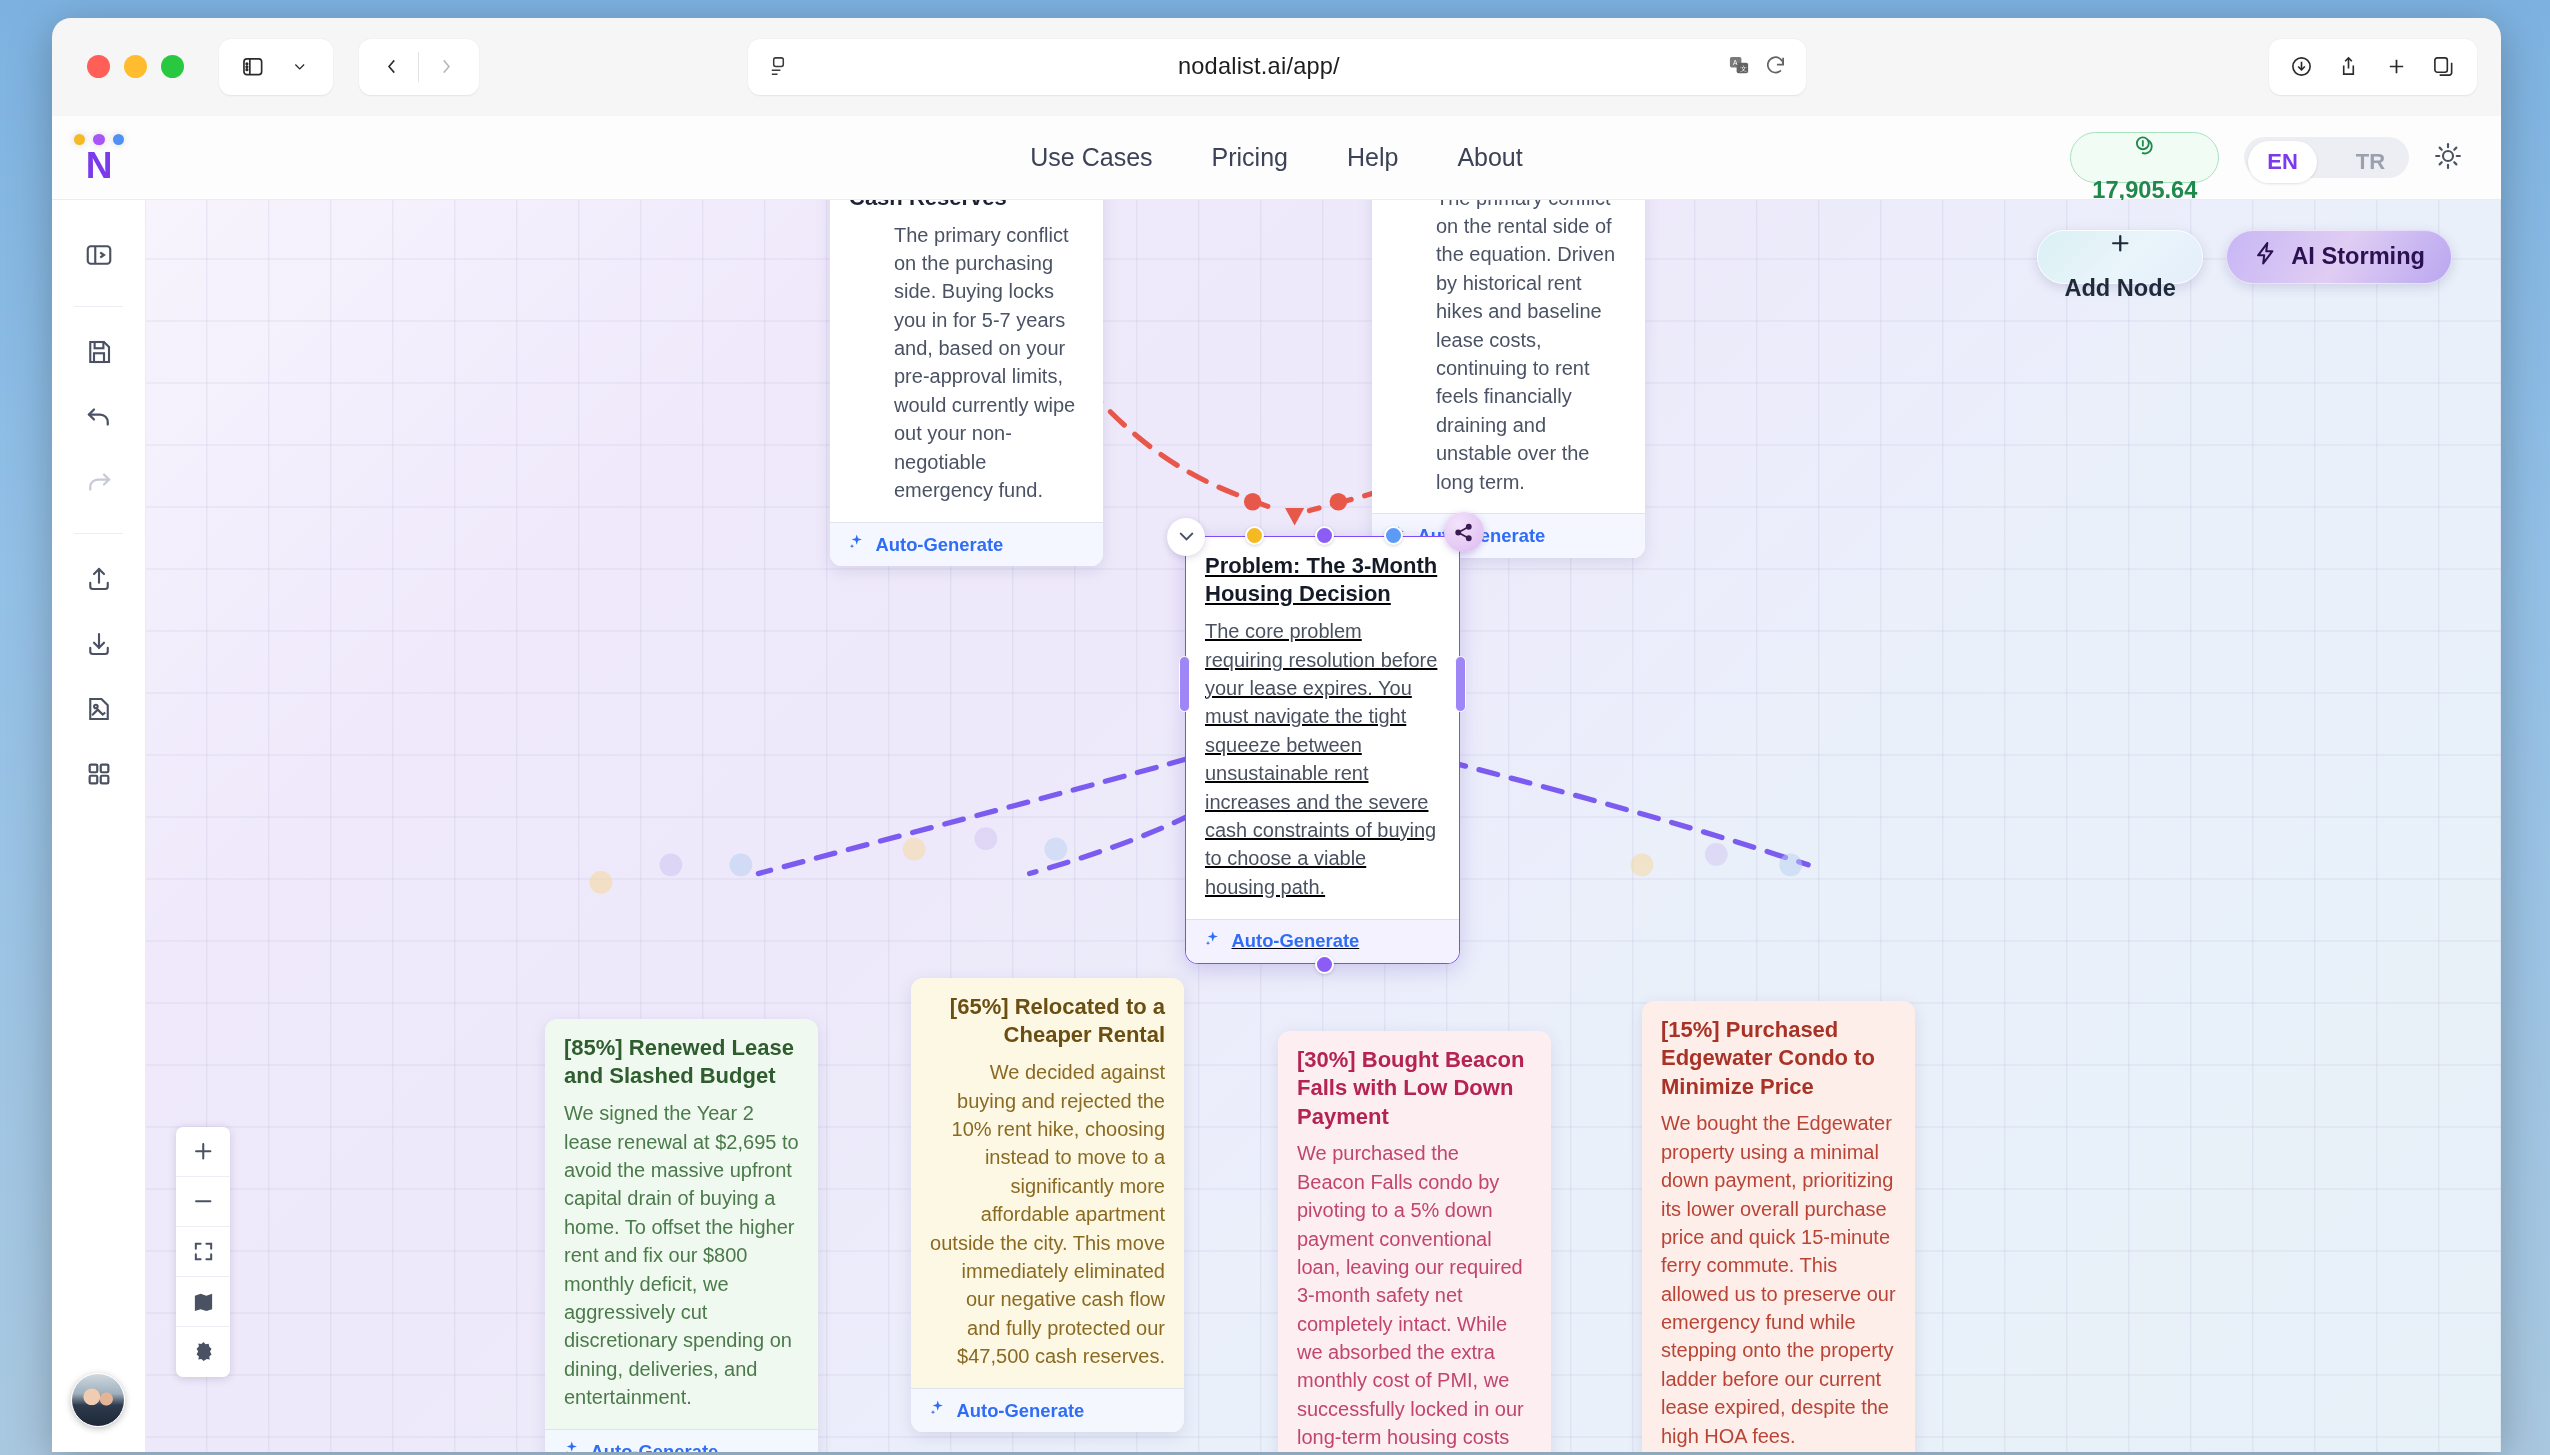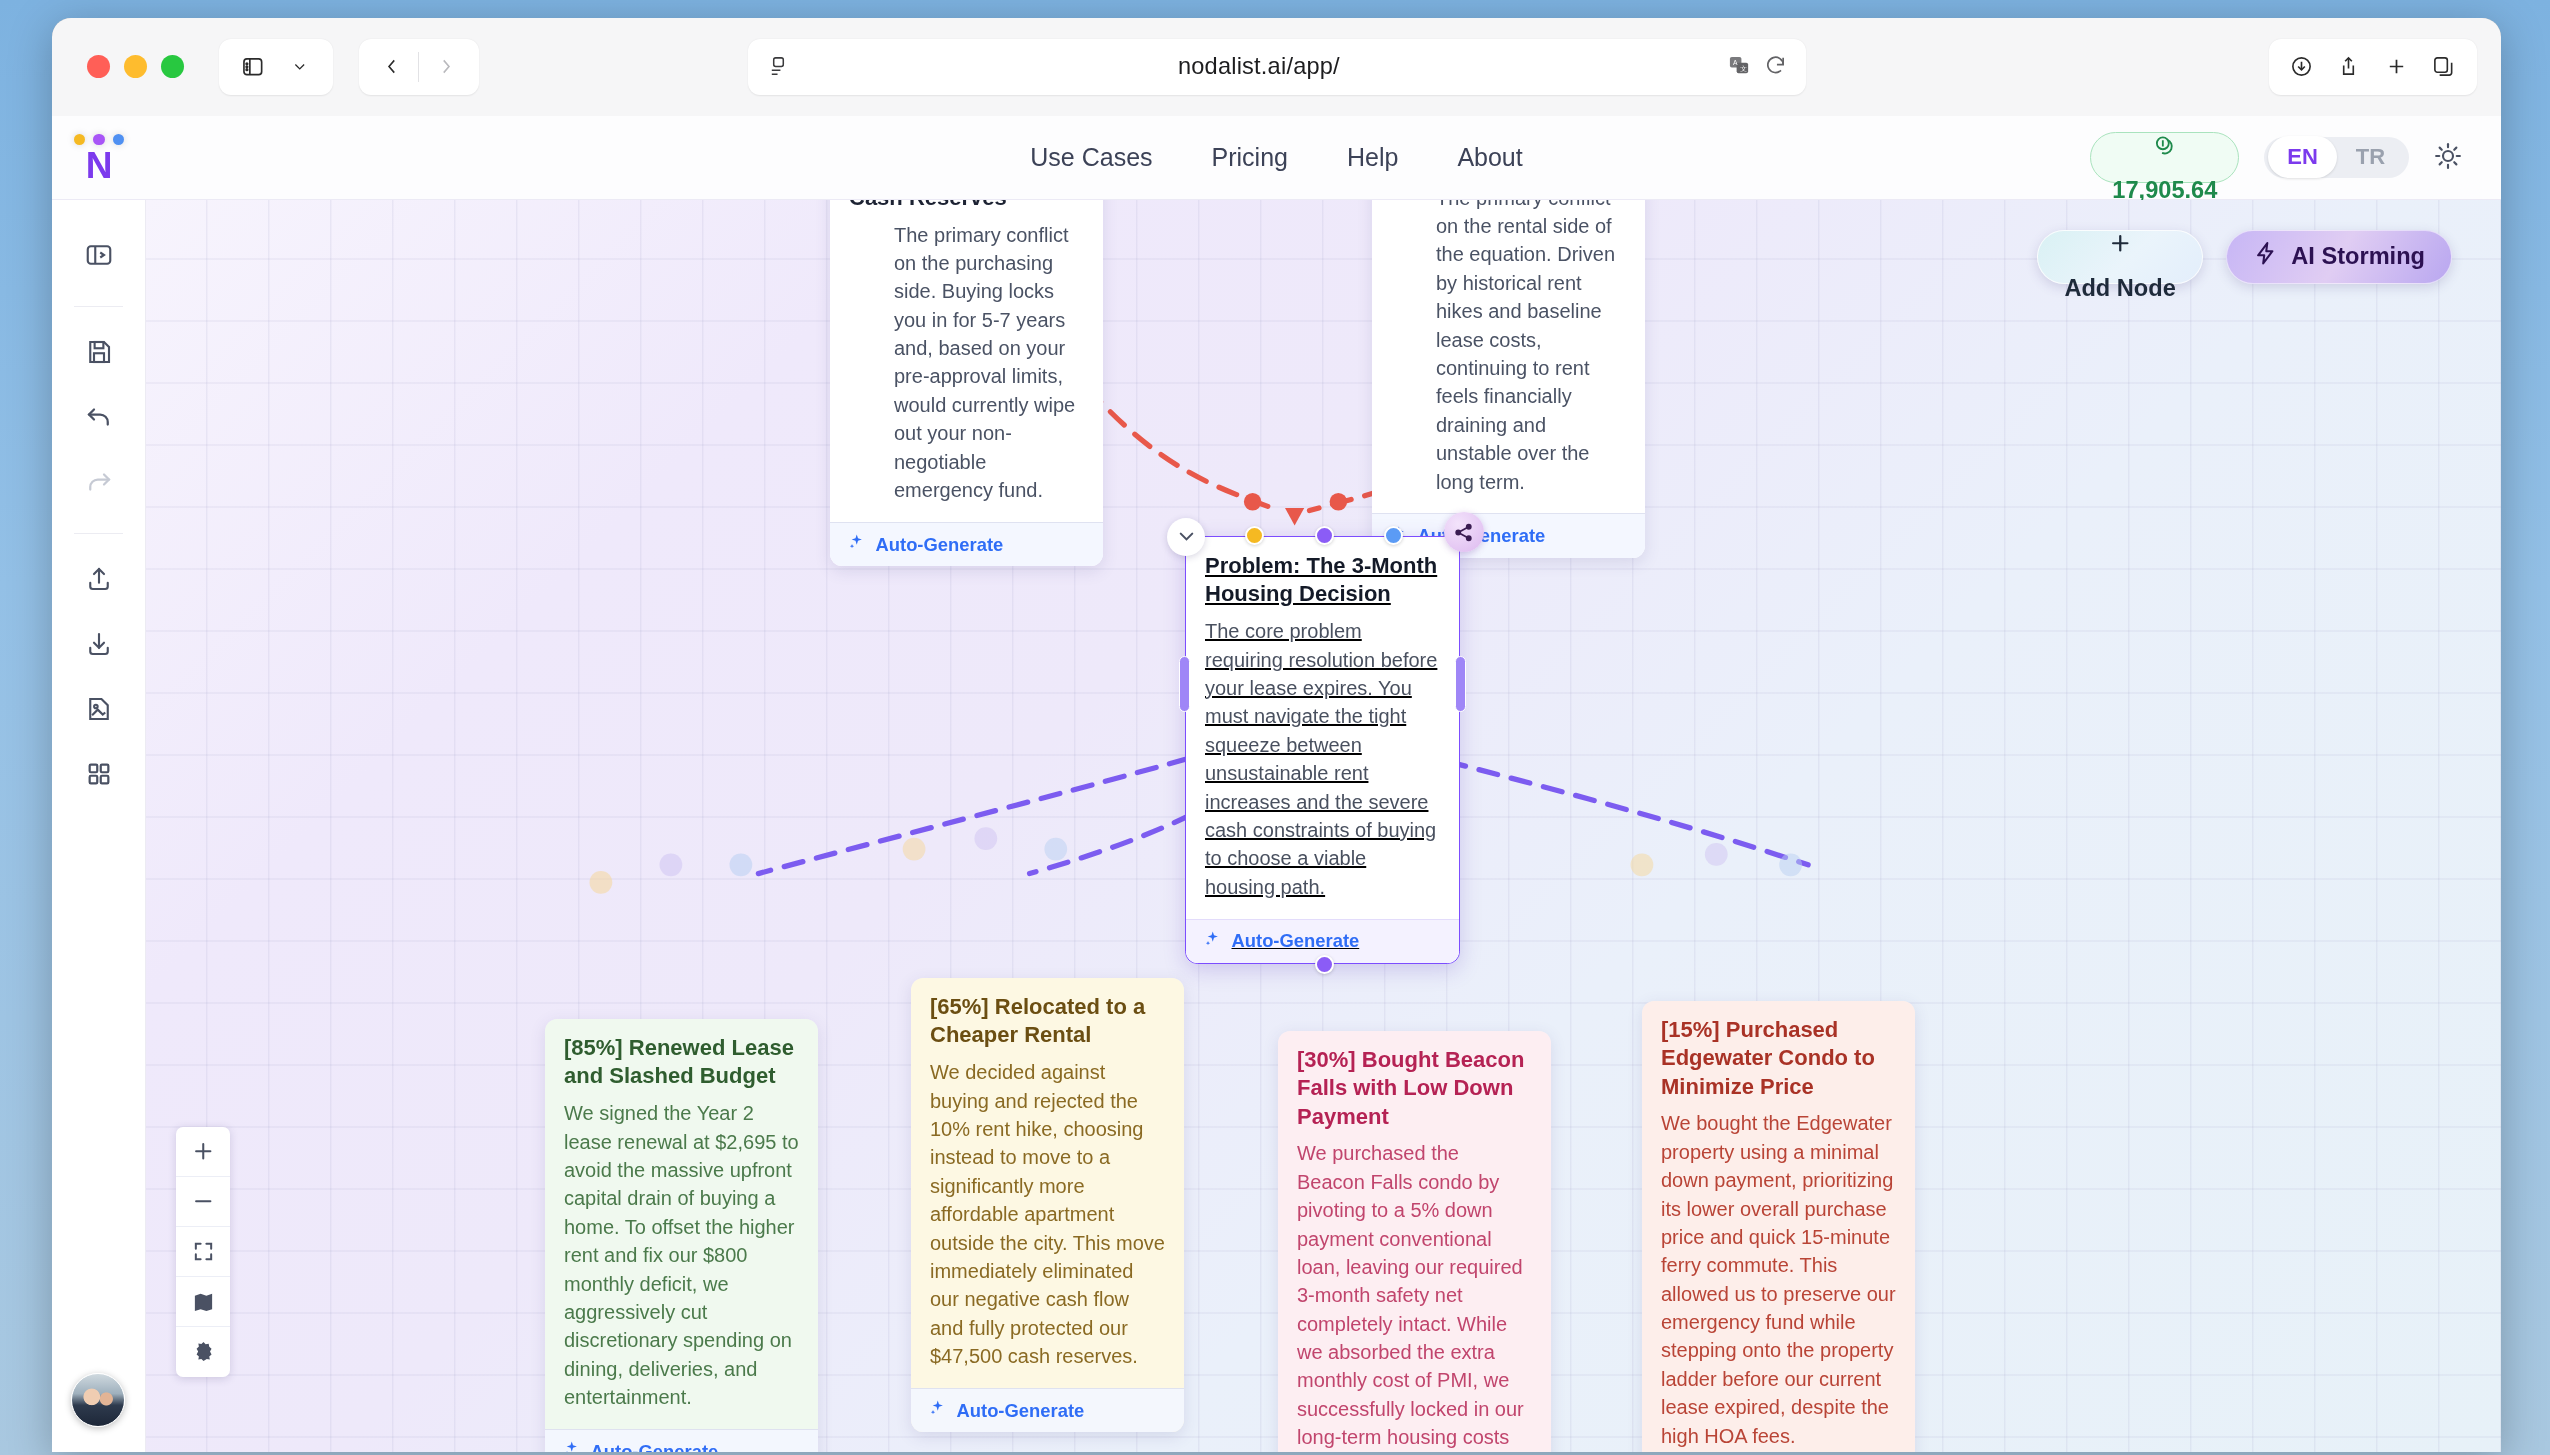--- a/index.html
+++ b/index.html
@@ -63,22 +63,22 @@
     display:flex; gap:59px;
   }
   .nav a{ font-size:25px;color:#3c4257;text-decoration:none;font-weight:400; }
   .header-right{ margin-left:auto; display:flex;align-items:center;gap:24.5px;padding-right:38px; }
   .credits{
     display:flex;align-items:center;gap:12.2px;height:51px;padding:0 21px;
     border:0.9px solid #a9e3bd;border-radius:874px;background:#f0fcf4;
     color:#1f8a4c;font-size:23.6px;font-weight:600;flex-direction:column;
   }
   .lang-toggle{
-    display:flex;align-items:center;background:#eceef3;border-radius:874px;
-    padding:4.4px;height:41px;
+    display:flex;background:#eceef3;border-radius:874px;
+    padding:4.4px;height:41px;gap:20px;
   }
   .lang{
     padding:0 19px;height:42px;display:flex;align-items:center;border-radius:874px;
     font-size:22px;font-weight:700;color:#9aa1ae;
   }
   .lang.active{ background:#fff;color:#7c3aed;box-shadow:0 0.9px 2.6px rgba(0,0,0,.12); }
 
   
   .app-body{ position:relative; height:1252px; display:flex; }
 
@@ -135,21 +135,21 @@
   .node.center{
     border:1.7px solid #7c4dff; border-radius:12.2px;
     box-shadow:0 5.2px 21px rgba(90,60,190,.22);
   }
   .node.center .node-inner{ background:#fff;text-decoration:underline; }
   .node.center .title{ color:#141a28; } .node.center .body{ color:#49505f; }
   .node.center .footer{ background:#f4f2ff; border-top:0.9px solid #e3dcfb; }
 
   .node.green .node-inner{ background:#f0f9ef; }
   .node.green .title{ color:#2f5d2f; } .node.green .body{ color:#4b7a4b; }
-  .node.yellow .node-inner{ background:#fdf8e3; }
+  .node.yellow .node-inner{ background:#fdf8e3;text-align:right; }
   .node.yellow .title{ color:#6b4e12; } .node.yellow .body{ color:#8a6a23; }
   .node.pink .node-inner{ background:#fdeef2; }
   .node.pink .title{ color:#b52254; } .node.pink .body{ color:#c1456d; }
   .node.red .node-inner{ background:#fdeeea; }
   .node.red .title{ color:#a93226; } .node.red .body{ color:#b94436; }
 
   
   .handle{
     position:absolute;width:19px;height:19px;border-radius:50%;
     border:2.6px solid #fff;box-shadow:0 0.9px 3.5px rgba(0,0,0,.18);

